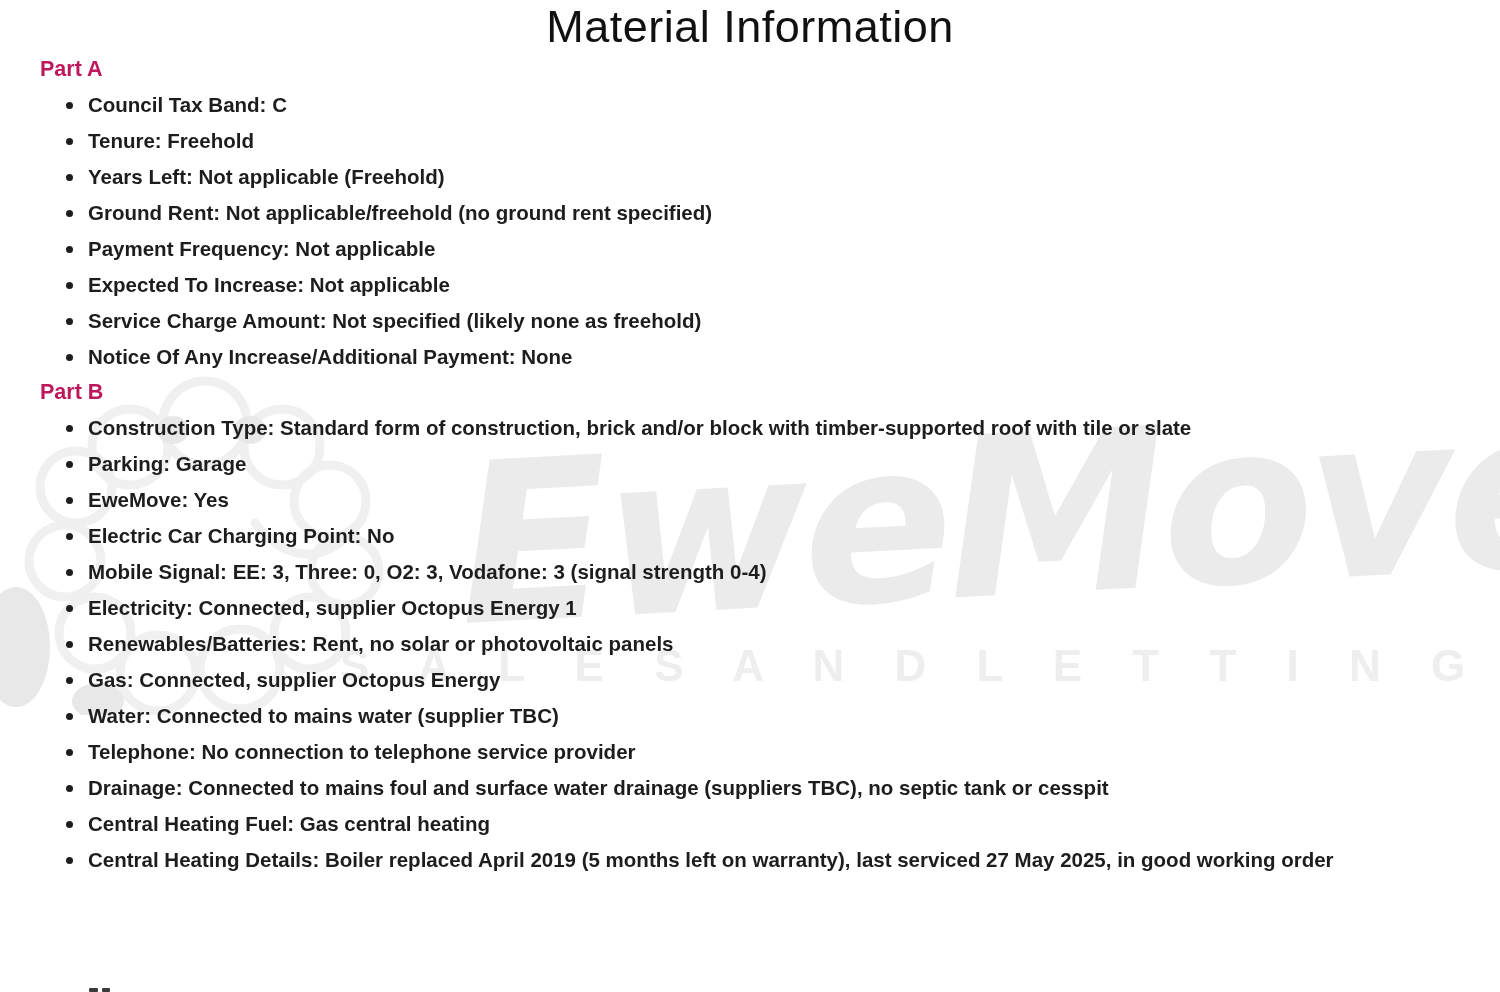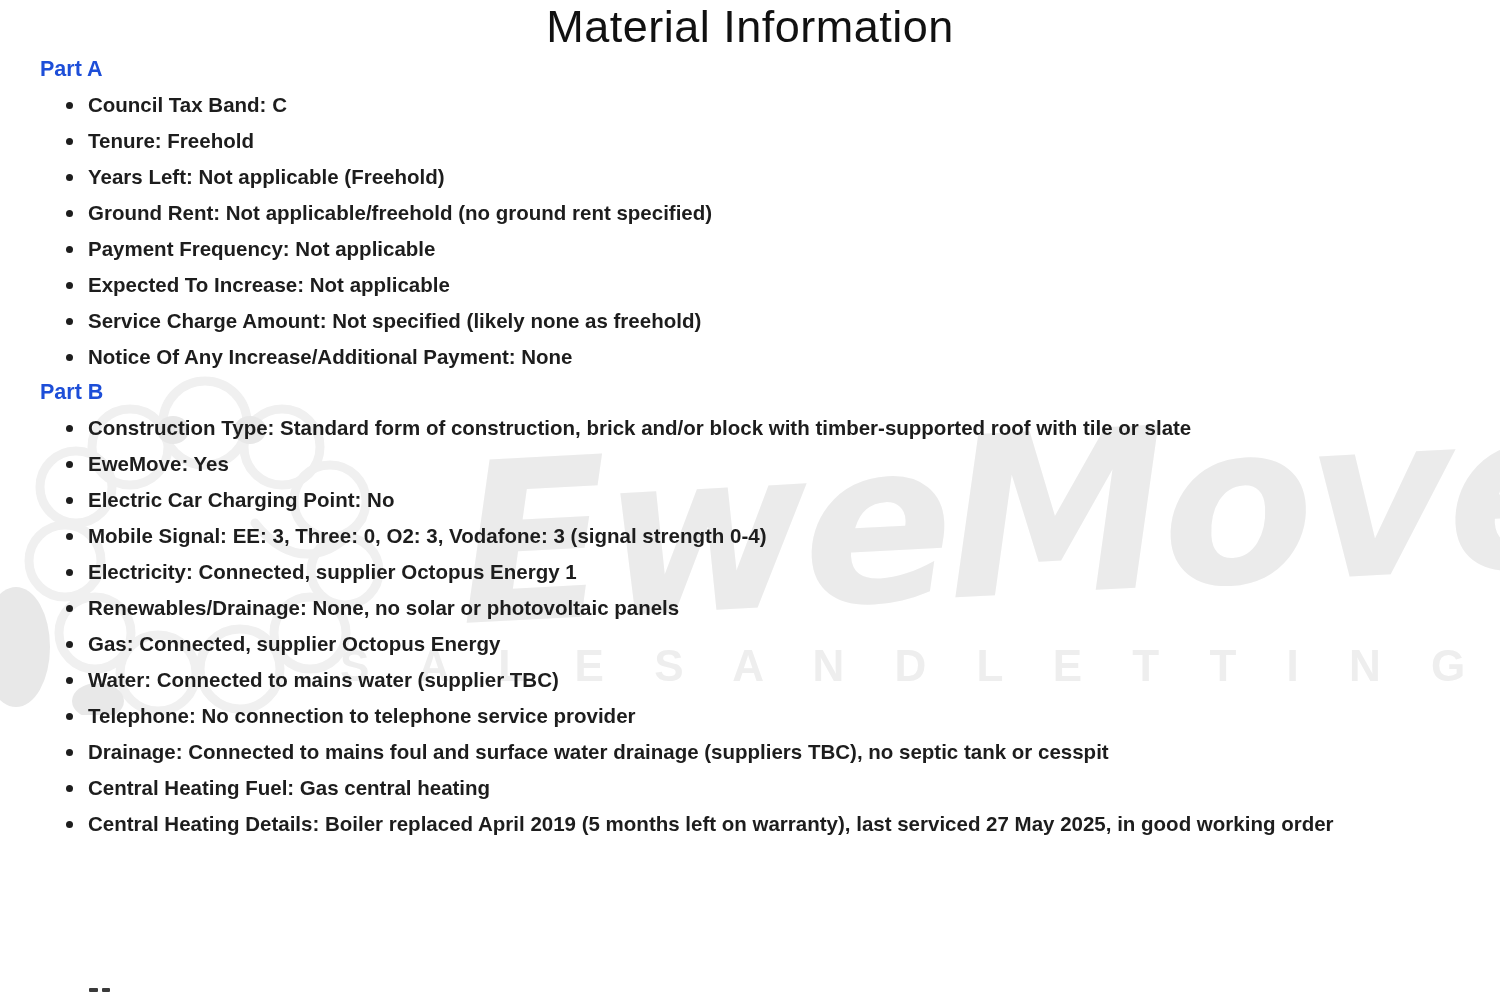--- a/index.html
+++ b/index.html
@@ -47,21 +47,21 @@
     font-weight: 400;
     color: #111111;
     letter-spacing: 0.5px;
   }
 
   h2.part-heading {
     margin: 0 0 0 40px;
     font-size: 21.5px;
     font-weight: 700;
     line-height: 35px;
-    color: #1d4ed8;
+    color: #be185d;
   }
 
   ul.info-list {
     margin: 0;
     padding: 0 25px 0 0;
     list-style: none;
   }
 
   ul.info-list li {
     position: relative;
@@ -158,25 +158,26 @@
       <li>Ground Rent: Not applicable/freehold (no ground rent specified)</li>
       <li>Payment Frequency: Not applicable</li>
       <li>Expected To Increase: Not applicable</li>
       <li>Service Charge Amount: Not specified (likely none as freehold)</li>
       <li>Notice Of Any Increase/Additional Payment: None</li>
     </ul>
 
     <h2 class="part-heading">Part B</h2>
     <ul class="info-list">
       <li>Construction Type: Standard form of construction, brick and/or block with timber-supported roof with tile or slate</li>
+      <li>Parking: Garage</li>
       <li>EweMove: Yes</li>
       <li>Electric Car Charging Point: No</li>
       <li>Mobile Signal: EE: 3, Three: 0, O2: 3, Vodafone: 3 (signal strength 0-4)</li>
       <li>Electricity: Connected, supplier Octopus Energy 1</li>
-      <li>Renewables/Drainage: None, no solar or photovoltaic panels</li>
+      <li>Renewables/Batteries: Rent, no solar or photovoltaic panels</li>
       <li>Gas: Connected, supplier Octopus Energy</li>
       <li>Water: Connected to mains water (supplier TBC)</li>
       <li>Telephone: No connection to telephone service provider</li>
       <li>Drainage: Connected to mains foul and surface water drainage (suppliers TBC), no septic tank or cesspit</li>
       <li>Central Heating Fuel: Gas central heating</li>
       <li>Central Heating Details: Boiler replaced April 2019 (5 months left on warranty), last serviced 27 May 2025, in good working order</li>
     </ul>
   </div>
 
   <div class="cutoff-fragment">

